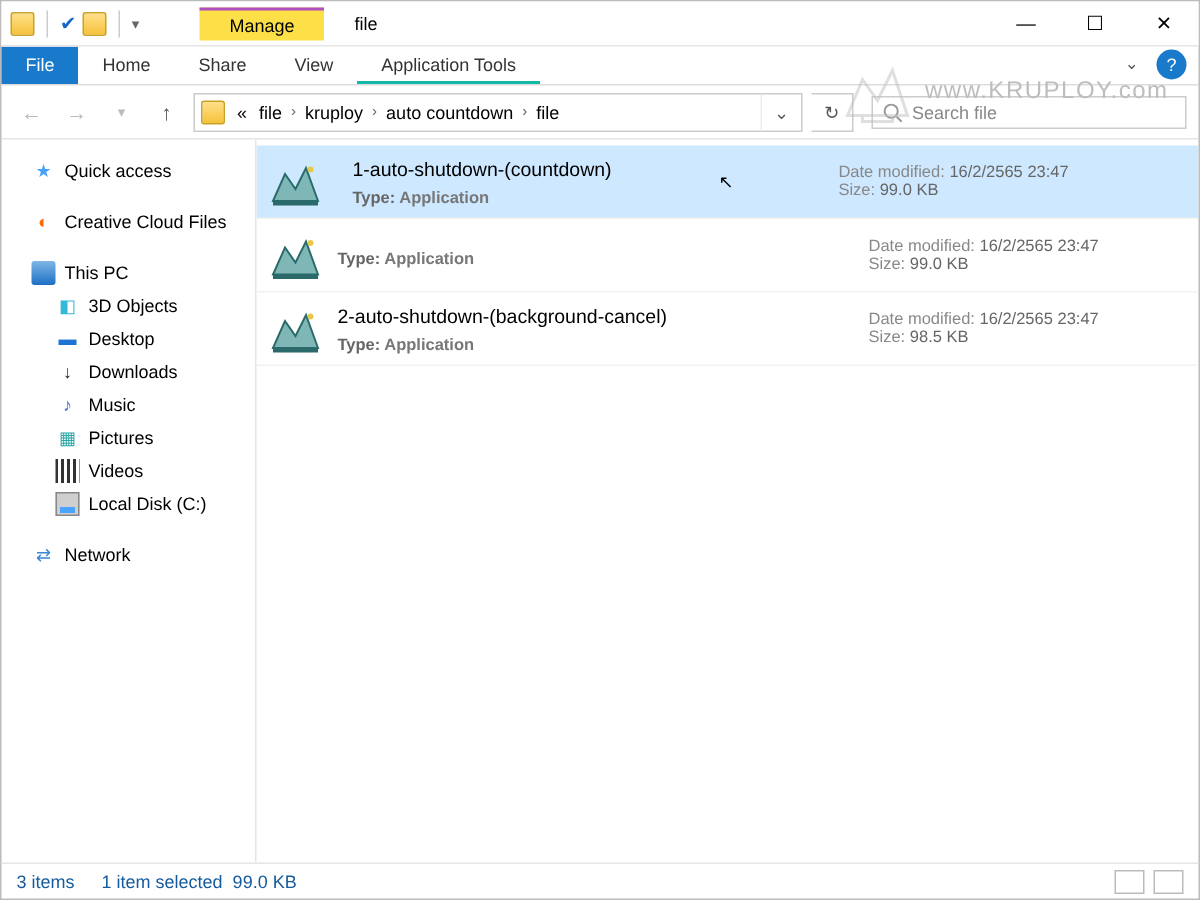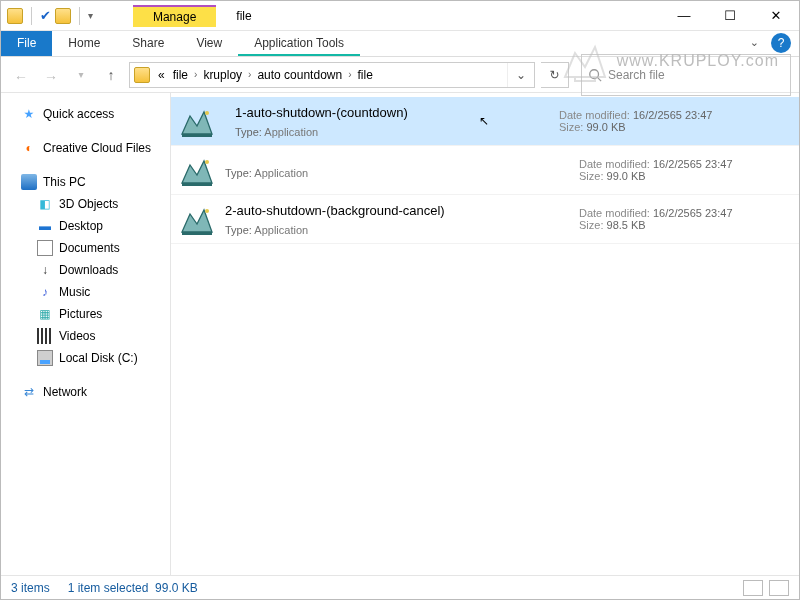--- a/index.html
+++ b/index.html
@@ -32,21 +32,21 @@
 
 .navbar { height:36px; display:flex; align-items:center; padding:0 8px; gap:6px; border-bottom:1px solid #e5e5e5; }
 .navbtn { width:24px; height:24px; display:flex; align-items:center; justify-content:center; color:#555; font-size:14px; }
 .navbtn.disabled { color:#bbb; }
 .addr { flex:1; display:flex; align-items:center; border:1px solid #ccc; height:26px; padding-left:4px; background:#fff; }
 .addr .folder-i { width:16px; height:16px; background: linear-gradient(#ffe08a,#f5c23b); border:1px solid #c9a227; border-radius:2px; margin-right:4px; }
 .crumb { padding:0 4px; color:#000; }
 .crumb-sep { color:#666; font-size:10px; padding:0 2px; }
 .addr .dd { margin-left:auto; padding:0 8px; color:#555; border-left:1px solid #eee; height:100%; display:flex; align-items:center; }
 .refresh { width:28px; height:26px; border:1px solid #ccc; border-left:none; display:flex; align-items:center; justify-content:center; color:#555; }
-.search { width:210px; height:42px; border:1px solid #ccc; margin-left:6px; display:flex; align-items:center; padding-left:6px; color:#888; }
+.search { width:210px; height:22px; border:1px solid #ccc; margin-left:6px; display:flex; align-items:center; padding-left:6px; color:#888; }
 .search svg { margin-right:6px; }
 
 
 .body { flex:1; display:flex; overflow:hidden; }
 
 
 .sidebar { width:170px; border-right:1px solid #e5e5e5; padding:10px 0; overflow:auto; }
 .sb-item { display:flex; align-items:center; padding:3px 6px 3px 20px; gap:6px; font-size:12px; }
 .sb-item.indent { padding-left:36px; }
 .sb-item.selected { background:#dcdcdc; }
@@ -67,21 +67,21 @@
 .ic-net { color:#3a88d6; }
 
 
 .content { flex:1; overflow:auto; padding:4px 0; }
 .row { display:flex; align-items:center; padding:6px 10px 6px 8px; border-bottom:1px solid #f2f2f2; }
 .row.selected { background:#cde8ff;gap:10px; }
 .row .thumb { width:36px; height:36px; margin-right:10px; display:flex; align-items:center; justify-content:center; }
 .row .thumb svg { width:34px; height:34px; }
 .row .info { flex:1; }
 .row .name { font-size:13px; }
-.row .type { font-size:11px; color:#777; margin-top:6px; }
+.row .type { font-size:11px; color:#777; margin-top:6px;font-weight:bold; }
 .row .type .lbl { color:#666; }
 .row .meta { width:210px; font-size:11px; color:#666; }
 .row .meta .lbl { color:#888; }
 
 
 .status { height:24px; border-top:1px solid #e5e5e5; display:flex; align-items:center; padding:0 10px; font-size:12px; color:#155b9e; gap:18px; }
 .status .views { margin-left:auto; display:flex; gap:6px; color:#888; }
 .vbtn { width:20px; height:16px; border:1px solid #bbb; }
 
 
@@ -177,24 +177,20 @@
         </div>
       <div class="sb-item indent">
           <span class="ic ic-3d">◧</span>
           <span>3D Objects</span>
         </div>
       <div class="sb-item indent">
           <span class="ic ic-desktop">▬</span>
           <span>Desktop</span>
         </div>
       <div class="sb-item indent">
-          <span class="ic ic-doc"></span>
-          <span>Documents</span>
-        </div>
-      <div class="sb-item indent">
           <span class="ic ic-down">↓</span>
           <span>Downloads</span>
         </div>
       <div class="sb-item indent">
           <span class="ic ic-music">♪</span>
           <span>Music</span>
         </div>
       <div class="sb-item indent">
           <span class="ic ic-pic">▦</span>
           <span>Pictures</span>

